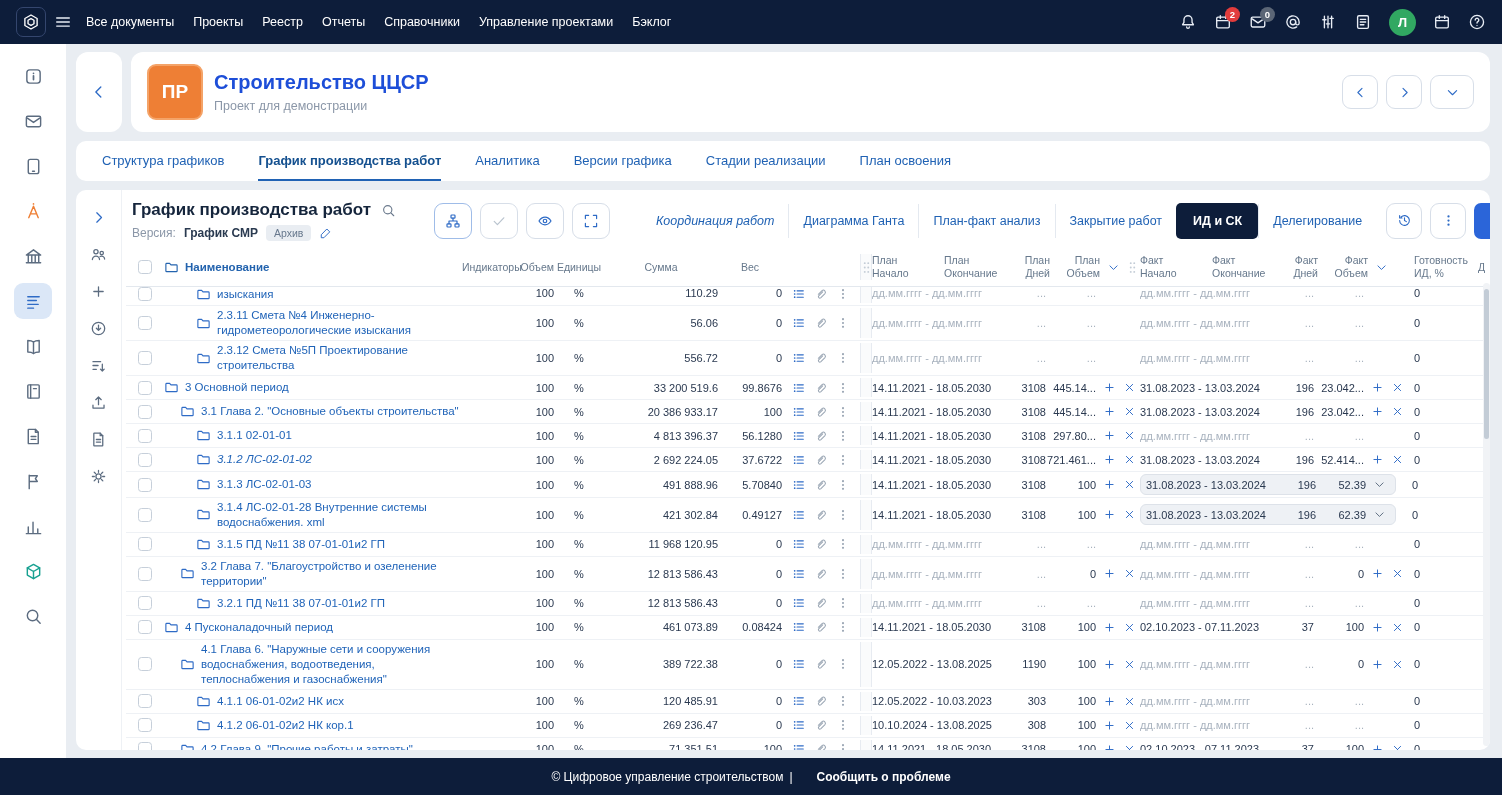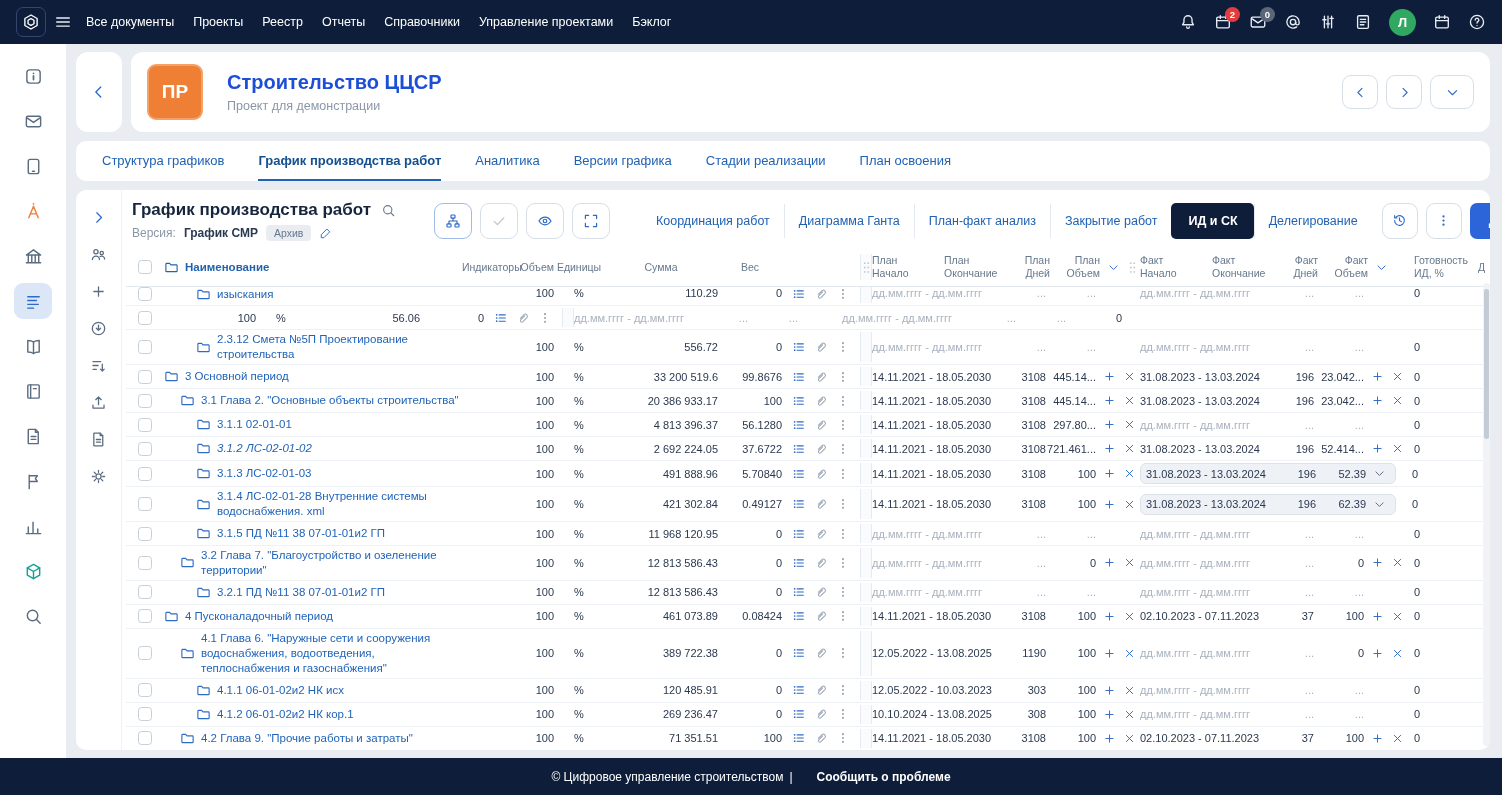--- a/index.html
+++ b/index.html
@@ -26,21 +26,21 @@
   .rail-btn { width:38px; height:36px; border-radius:9px; display:flex; align-items:center; justify-content:center; color:#5c6c80; cursor:pointer; }
   .rail-btn svg { width:19px; height:19px; }
   .rail-btn.active { background:#dbe7f7; color:#2e6bc6; }
 
   .content { flex:1; display:flex; flex-direction:column; min-width:0; padding:8px 12px 8px 10px; gap:9px; }
 
   
   .proj-row { display:flex; gap:9px; align-items:stretch; }
   .back-card { width:46px; background:#fff; border-radius:12px; display:flex; align-items:center; justify-content:center; color:#2e6bc6; cursor:pointer; }
   .back-card svg { width:18px; height:18px; }
-  .proj-card { flex:1; background:#fff; border-radius:12px; display:flex; align-items:center; padding:11px 16px; gap:24px; height:80px; }
+  .proj-card { flex:1; background:#fff; border-radius:12px; display:flex; align-items:center; padding:11px 16px; gap:11px; height:80px; }
   .proj-logo { width:56px; height:56px; border-radius:9px; background:#ee7f35; border:2px solid #f4a368; color:#fff; font-size:19px; font-weight:700; display:flex; align-items:center; justify-content:center; }
   .proj-title { font-size:20px; font-weight:700; color:#1d4ed8; }
   .proj-sub { font-size:12.5px; color:#8b97a8; margin-top:5px; }
   .proj-nav { margin-left:auto; display:flex; gap:8px; }
   .sqbtn { min-width:36px; height:34px; background:#fff; border:1px solid #d7dee8; border-radius:9px; display:flex; align-items:center; justify-content:center; color:#2e6bc6; cursor:pointer; padding:0 6px; }
   .sqbtn svg { width:15px; height:15px; }
   .sqbtn.dis { color:#b9c3ce; }
   .sqbtn.hl { border-color:#9fbce8; }
 
   
@@ -67,21 +67,21 @@
   .arch-badge { background:#e9edf2; color:#67788d; font-size:10.5px; border-radius:4px; padding:2px 8px; }
   .version-line .icon { color:#2e6bc6; cursor:pointer; }
   .version-line .icon svg { width:13px; height:13px; }
 
   .tool-btns { display:flex; gap:8px; }
   .tool-btns .sqbtn { height:36px; min-width:38px; }
   .tool-btns .sqbtn svg { width:16px; height:16px; }
 
   .modes { display:flex; align-items:center; margin-left:22px; }
   .mode { font-size:12.5px; color:#2062b4; padding:10px 14px; cursor:pointer; white-space:nowrap; border-left:1px solid #e4e9f0; }
-  .mode:first-child { border-left:none; }
+  .mode:first-child { border-left:none;font-style:italic; }
   .mode.active { background:#0d1d3a; color:#fff; border-radius:5px; border-left-color:transparent; font-weight:700; padding:11px 16px; }
 
   .pt-right { margin-left:auto; display:flex; align-items:center; gap:8px; }
   .btn-primary { height:36px; background:#2b65d9; color:#fff; font-size:13px; font-weight:700; border:none; border-radius:7px; padding:0 19px; cursor:pointer; font-family:inherit; }
 
   
   .table { flex:1; min-height:0; display:flex; flex-direction:column; font-size:11px; color:#2a3950; position:relative; padding-left:4px; }
   .cell { display:flex; align-items:center; }
   .num { justify-content:flex-end; }
   .c-chk { width:38px; justify-content:center; flex:0 0 auto; }
@@ -699,20 +699,28 @@
                     <span class="gvol ph">...</span>
                     <span class="mini-spacer"></span>
                   </div>
                   <div class="cell c-ready">0</div>
                   <div class="cell c-next"></div>
                 </div>
                 <div class="trow">
                   <div class="cell c-chk">
                     <span class="checkbox"></span>
                   </div>
+                  <div class="cell c-name" style="padding-left: 32px;">
+                    <span class="icon folder">
+                      <svg viewBox="0 0 20 20" fill="none" stroke="currentColor" stroke-width="1.5" stroke-linecap="round" stroke-linejoin="round">
+                        <path d="M2.5 5.5c0-.6.4-1 1-1h4l1.8 2h7.2c.6 0 1 .4 1 1v7c0 .6-.4 1-1 1h-13c-.6 0-1-.4-1-1z"></path>
+                      </svg>
+                    </span>
+                    <span class="row-name">2.3.11 Смета №4 Инженерно-гидрометеорологические изыскания</span>
+                  </div>
                   <div class="cell c-ind"></div>
                   <div class="cell c-vol num">100</div>
                   <div class="cell c-unit">%</div>
                   <div class="cell c-sum num">56.06</div>
                   <div class="cell c-weight num">0</div>
                   <div class="cell c-acts">
                     <span class="icon act blue">
                       <svg viewBox="0 0 20 20" fill="none" stroke="currentColor" stroke-width="1.5" stroke-linecap="round" stroke-linejoin="round">
                         <path d="M7.2 5.5h9M7.2 10h9M7.2 14.5h9"></path>
                         <path d="M3.8 5.5h.02M3.8 10h.02M3.8 14.5h.02" stroke-width="2.4"></path>

